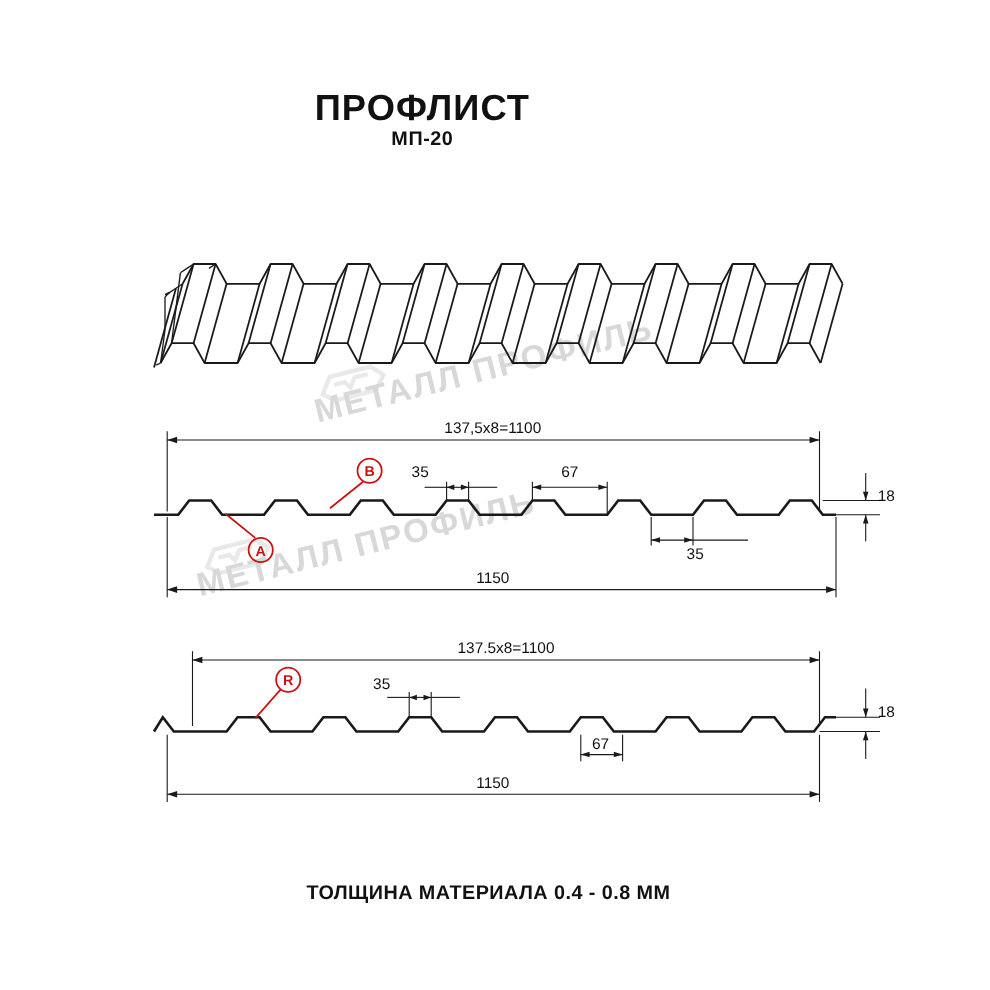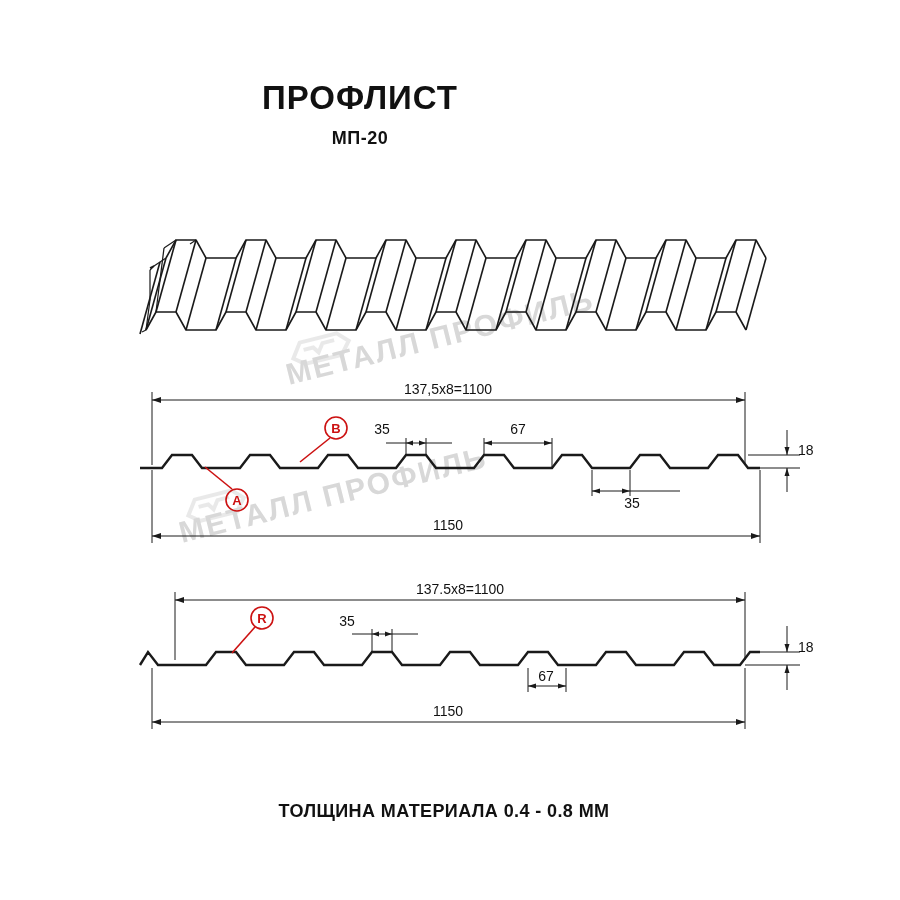--- a/index.html
+++ b/index.html
@@ -19,33 +19,33 @@
     position: relative;
     width: 900px;
     height: 900px;
   }
   .title-block {
     position: absolute;
     top: 80px;
     left: 0;
     width: 720px;
     text-align: center;
+    padding-left: 24px;
   }
   .title {
     font-size: 33px;
     font-weight: bold;
     letter-spacing: 1px;
     color: #111;
     line-height: 1.1;
   }
   .subtitle {
     font-size: 18px;
     font-weight: bold;
     color: #111;
-    margin-top: 12px;
     letter-spacing: 0.5px;
   }
   .footer-note {
     position: absolute;
     bottom: 78px;
     left: 0;
     width: 888px;
     text-align: center;
     font-size: 18px;
     font-weight: bold;

